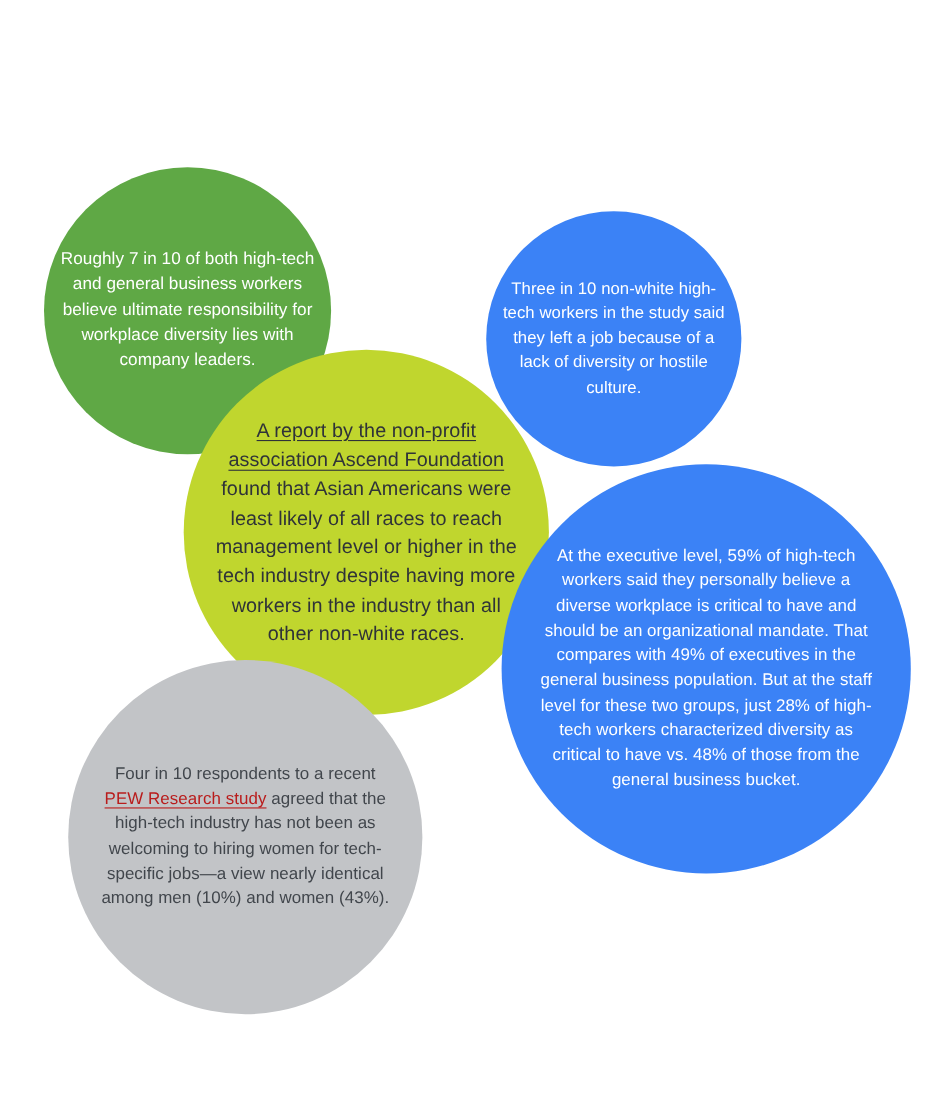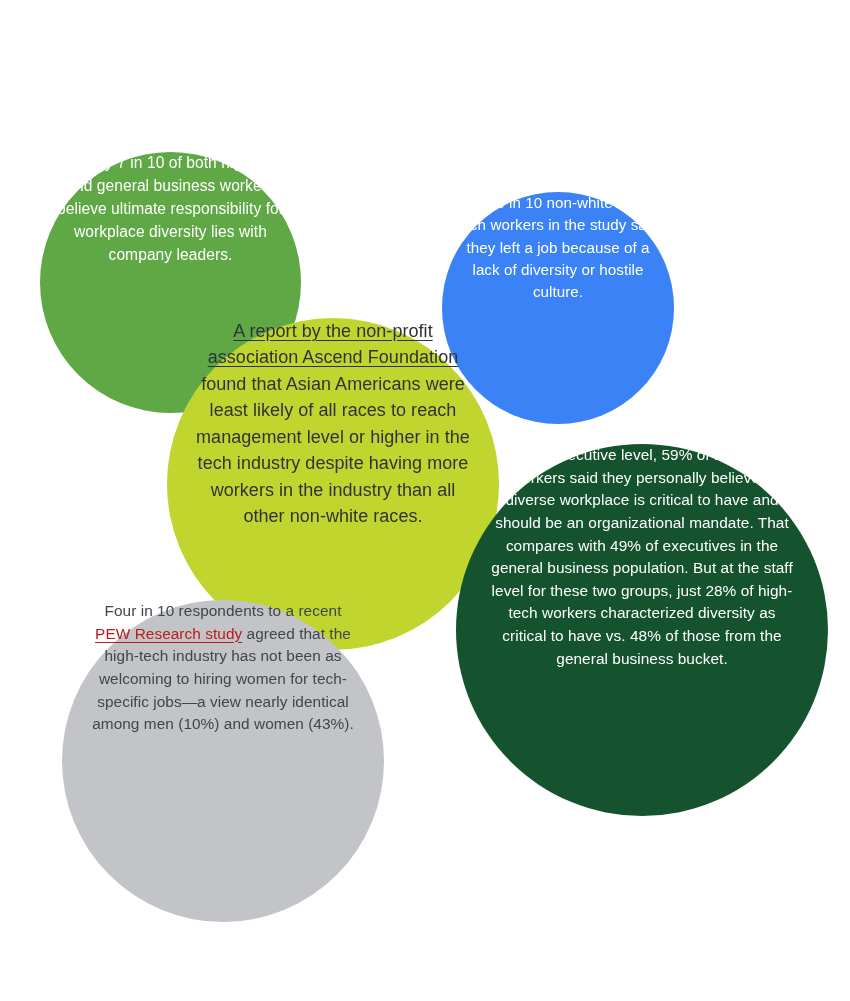--- a/index.html
+++ b/index.html
@@ -53,20 +53,21 @@
     text-underline-offset: 2px;
     color: #3a3f45;
   }
 
   
   .circle {
     position: absolute;
     border-radius: 50%;
     box-sizing: border-box;
     display: flex;
+    align-items: center;
     justify-content: center;
     text-align: center;
   }
   .circle .ctext {
     width: 86%;
     font-family: "Liberation Sans", sans-serif;
     line-height: 1.47;
     letter-spacing: 0.05px;
   }
   .circle .lnk {
@@ -109,23 +110,23 @@
   }
   #c-lime .ctext {
     color: #2f3338;
     font-size: 18px;
     width: 83%;
   }
   #c-lime .lnk { color: #2f3338; }
 
   
   #c-slate {
-    left: 456px; top: 444px;
+    left: 456px; top: 422px;
     width: 372px; height: 372px;
-    background: #14532d;
+    background: #3b82f6;
     z-index: 3;
   }
   #c-slate .ctext {
     color: #ffffff;
     font-size: 15.4px;
     width: 84%;
   }
 
   
   #c-gray {

